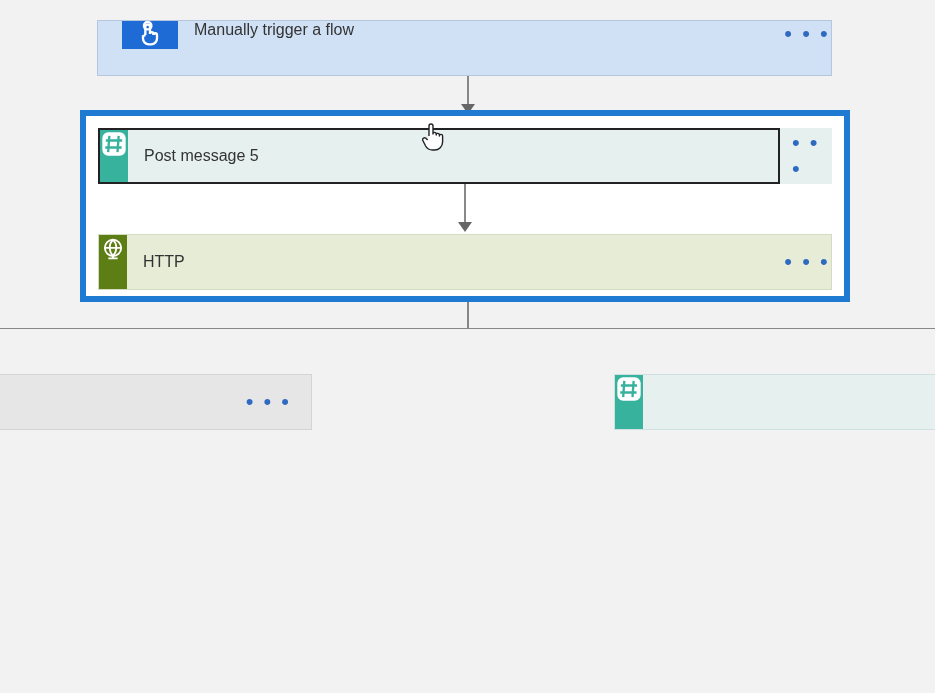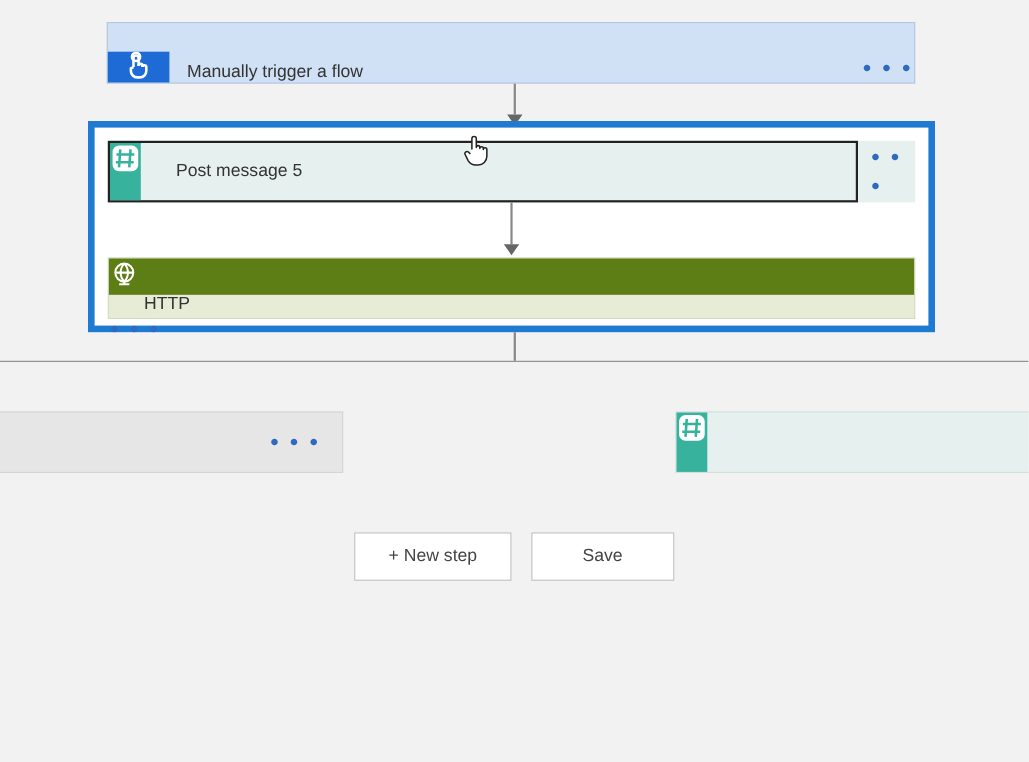--- a/index.html
+++ b/index.html
@@ -39,24 +39,25 @@
     width: 0; height: 0;
     border-left: 7px solid transparent;
     border-right: 7px solid transparent;
     border-top: 10px solid #666;
   }
 
   
   .step {
     position: absolute;
     display: flex;
-    align-items: flex-end;
+    align-items: flex-start;
     height: 56px;
     border: 1px solid #c6c6c6;
     background: #fff;
+    padding-left: 24px;
   }
   .step.trigger {
     left: 97px; top: 20px;
     width: 735px;
     background: #d0e0f5;
     border-color: #b5c7e0;
   }
   .step .icon-box {
     width: 56px;
     display: flex;
@@ -122,30 +123,28 @@
     justify-content: center;
     color: #2e6abf;
     font-size: 22px;
     letter-spacing: 2px;
     cursor: pointer;
   }
   .inner-step.http {
     background: #e6ecd6;
     margin-top: 50px;
     border: 1px solid #d3dcc0;
-    flex-direction: column;
   }
   .inner-step .label {
     flex: 1;
     display: flex;
     align-items: center;
     padding-left: 16px;
     font-size: 16px;
     color: #333;
-    margin-left: 16px;
   }
   .inner-step .menu2 {
     width: 48px;
     display: flex;
     align-items: center;
     justify-content: center;
     color: #2e6abf;
     font-size: 22px;
     letter-spacing: 2px;
     cursor: pointer;
@@ -290,24 +289,20 @@
 
   <div class="branch-right">
     <div class="icon-box teal">
       <svg class="icon" viewBox="0 0 24 24">
         <rect x="2" y="2" width="20" height="20" rx="5" fill="#fff"></rect>
         <path d="M8 5 L7 19 M16 5 L15 19 M5 9 H19 M4.5 15 H18.5" stroke="#37b29d" stroke-width="2" fill="none"></path>
       </svg>
     </div>
   </div>
 
-  <div class="btn-row">
-    <div class="btn">+ New step</div>
-    <div class="btn">Save</div>
-  </div>
 
   <div class="cursor">
     <svg width="28" height="32" viewBox="0 0 28 32">
       <path d="M9 14 V4 a2 2 0 0 1 4 0 v8 a1.6 1.6 0 0 1 3.2 0 v1 a1.6 1.6 0 0 1 3.2 0 v1 a1.6 1.6 0 0 1 3.2 0 v6 a8 8 0 0 1 -8 8 h-2 a8 8 0 0 1 -7 -4 l-3 -6 a2 2 0 0 1 3 -2 l2 2" fill="#fff" stroke="#222" stroke-width="1.4" stroke-linejoin="round"></path>
     </svg>
   </div>
 
 </div>
 
 </body></html>

